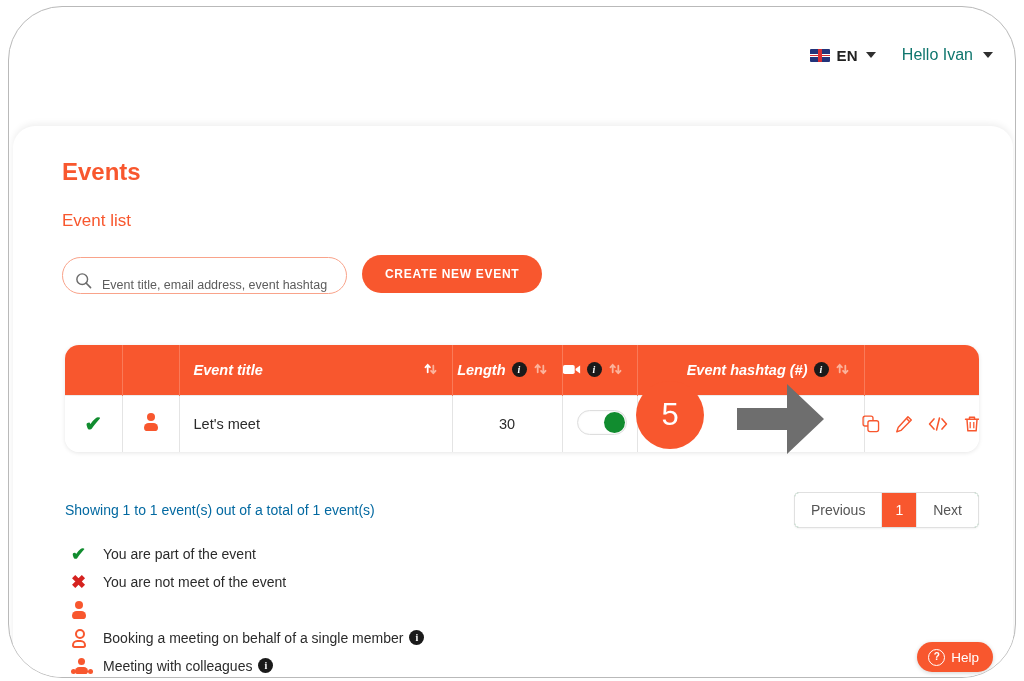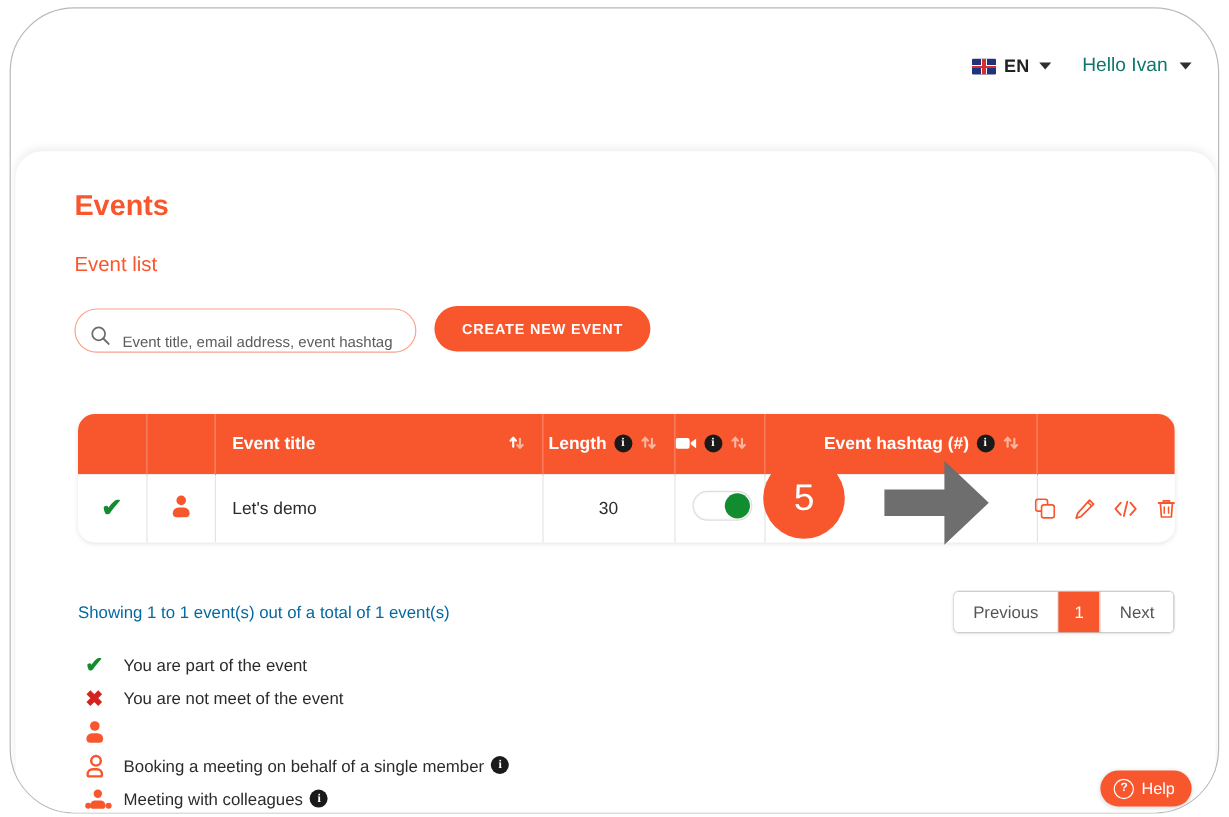--- a/index.html
+++ b/index.html
@@ -187,20 +187,21 @@
     background: #f8572e;
     color: #ffffff;
     height: 50px;
     font-size: 14.5px;
     font-weight: bold;
     padding: 16px 14px;
     box-sizing: border-box;
     border-right: 1px solid #fa7a58;
     text-align: left;
     vertical-align: middle;
+    font-style: italic;
   }
   table.events thead th:last-child { border-right: none; }
   .th-inner {
     display: flex;
     align-items: center;
     gap: 6px;
     width: 100%;
   }
   .th-inner.center { justify-content: flex-end; }
   .th-spacer { flex: 1 1 auto; }
@@ -321,21 +322,21 @@
     color: #0369a1;
   }
   .pagination {
     position: absolute;
     right: 34px;
     top: 366px;
     display: flex;
     border: 1px solid #e0e0e0;
     border-radius: 5px;
     overflow: hidden;
-    background: #a3a3a3;
+    background: #15803d;
     box-shadow: 0 1px 2px rgba(0,0,0,.05);
   }
   .page-btn {
     padding: 0 16px;
     height: 34px;
     display: flex;
     align-items: center;
     font-size: 14px;
     color: #555555;
     background: #ffffff;
@@ -542,21 +543,21 @@
           </tr>
         </thead>
         <tbody>
           <tr>
             <td class="center">
               <span class="check-mark">✔</span>
             </td>
             <td class="center">
               <span class="person-solid"></span>
             </td>
-            <td>Let's demo</td>
+            <td>Let's meet</td>
             <td class="center">30</td>
             <td class="center">
               <span class="toggle">
                 <span class="knob"></span>
               </span>
             </td>
             <td class="hash-cell">demo</td>
             <td>
               <div class="actions">
                 <span class="act-icon">

